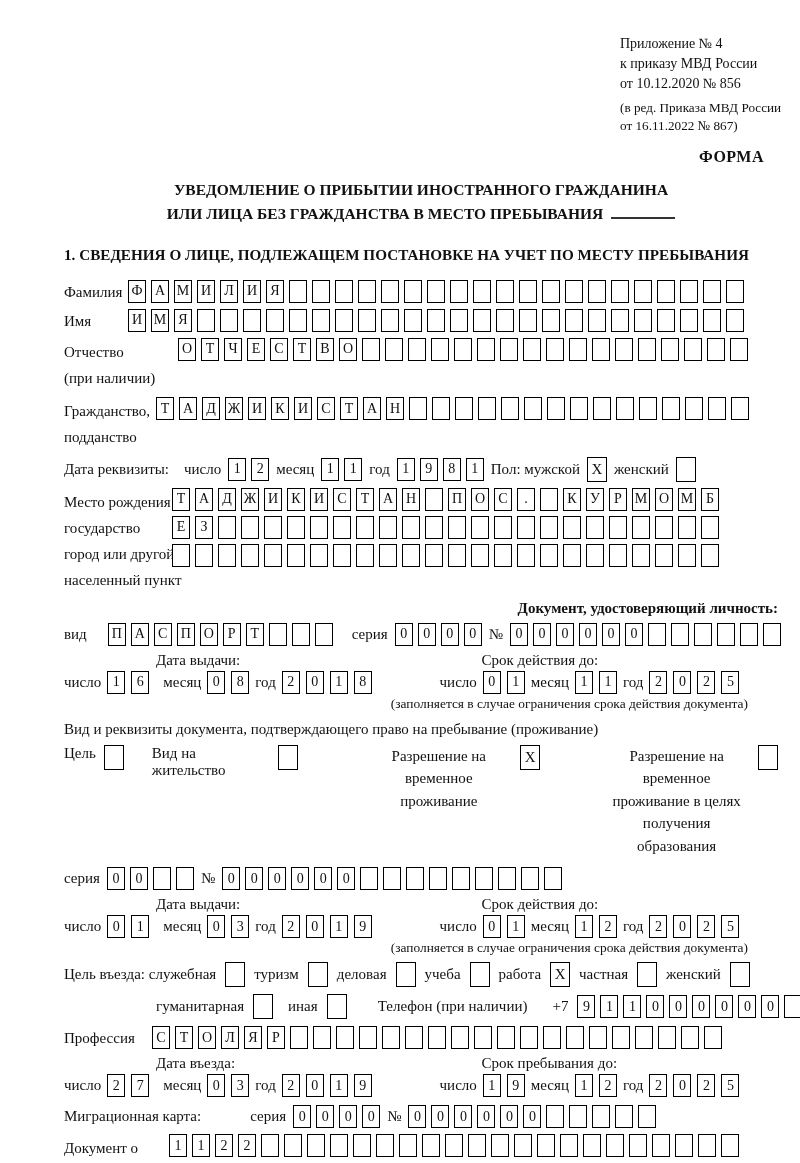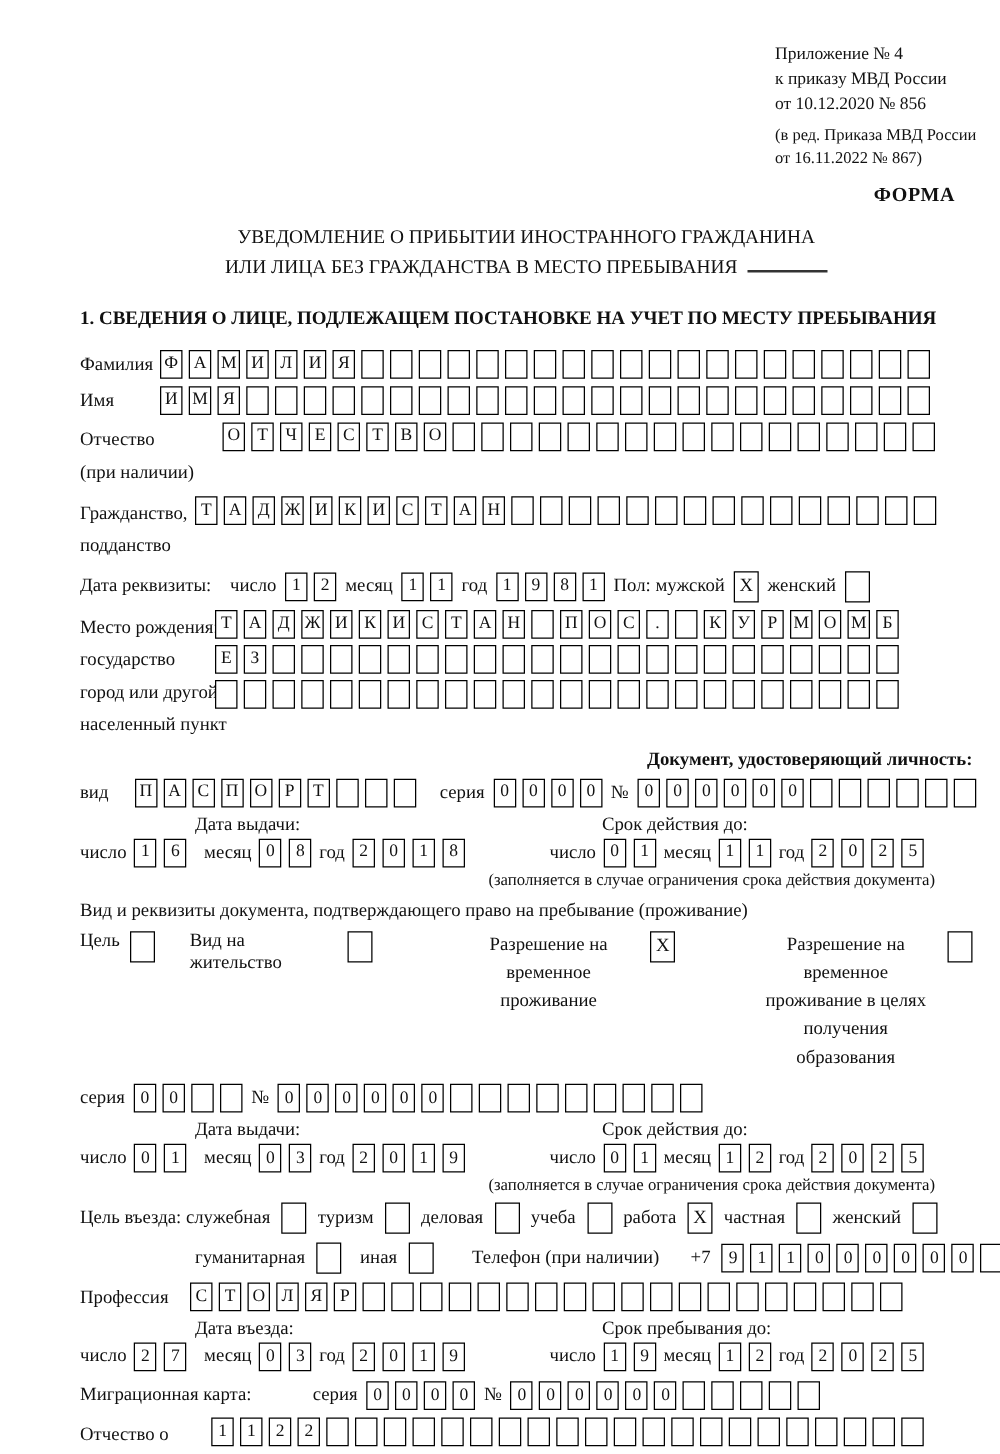--- a/index.html
+++ b/index.html
@@ -9,21 +9,21 @@
     overflow: hidden;
     font-family: "Liberation Serif", "DejaVu Serif", serif;
     font-size: 15px;
   }
   .page { padding: 34px 22px 0 64px; width: 800px; }
 
   .annex { margin-left: 556px; width: 212px; font-size: 14px; line-height: 1.42; }
   .annex .amend { font-size: 13.2px; margin-top: 5px; line-height: 1.4; }
   .forma { text-align: right; padding-right: 14px; font-weight: bold; font-size: 16px; margin-top: 12px; letter-spacing: .5px; }
 
-  .title { text-align: center; font-weight: normal; font-size: 15.5px; line-height: 1.55; margin-top: 12px; }
+  .title { text-align: center; font-weight: bold; font-size: 15.5px; line-height: 1.55; margin-top: 12px; }
   .blank-line { display: inline-block; width: 64px; border-bottom: 2.2px solid #333; height: 12px; margin-left: 8px; }
   .section-heading { font-weight: bold; font-size: 15.2px; margin: 20px 0 16px 0; }
 
   .row { display: flex; align-items: flex-start; margin-bottom: 6px; }
   .lbl { flex: 0 0 auto; line-height: 1.35; padding-top: 2px; }
   .lbl.two-line, .lbl.multi { line-height: 1.75; padding-top: 1px; }
   .w60  { width: 64px; }
   .w92  { width: 92px; }
   .w110 { width: 114px; }
   .w108 { width: 108px; }
@@ -674,21 +674,21 @@
         <div class="cell"></div>
         <div class="cell"></div>
         <div class="cell"></div>
         <div class="cell"></div>
         <div class="cell"></div>
       </div>
   </div>
 
   <div class="rep-block">
     <div class="lbl multi w105">
-      <div>Отчество о</div>
+      <div>Документ о</div>
       <div>законных</div>
 
     </div>
     <div class="rep-rows">
       <div class="cells">
           <div class="cell">1</div>
           <div class="cell">1</div>
           <div class="cell">2</div>
           <div class="cell">2</div>
           <div class="cell"></div>

